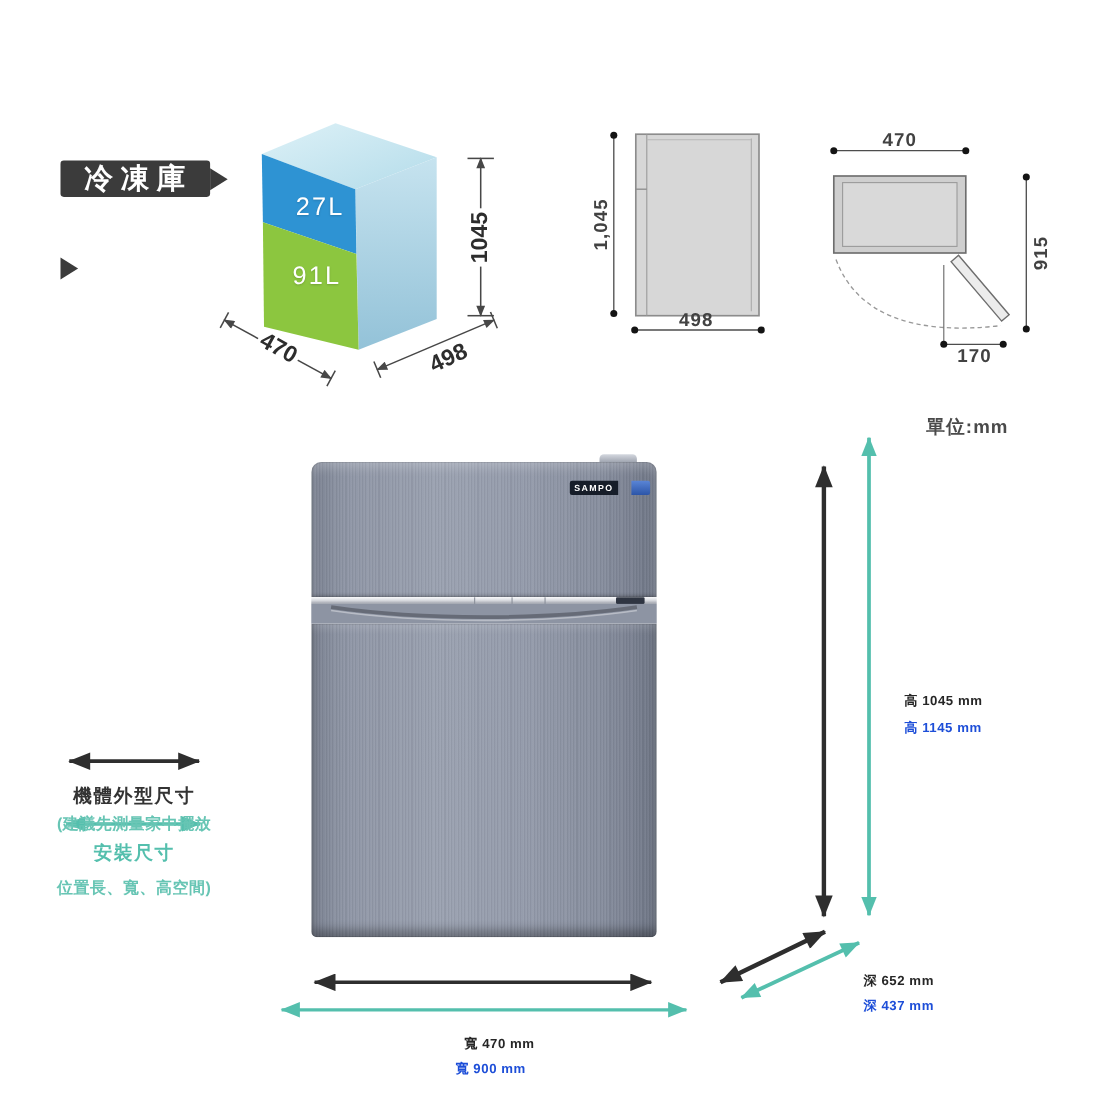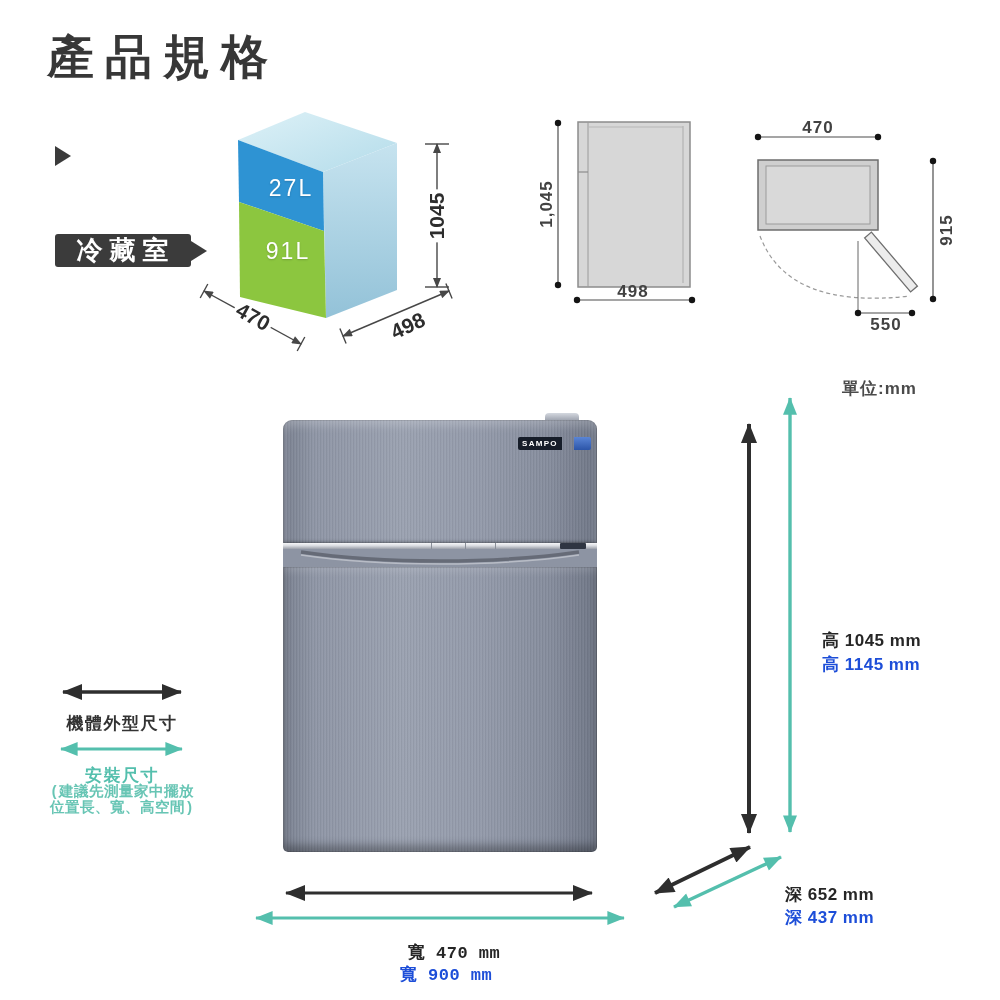--- a/index.html
+++ b/index.html
@@ -16,28 +16,28 @@
   .badge-arrow{width:0;height:0;border-top:10px solid transparent;border-bottom:10px solid transparent;
          border-left:16px solid #3b3b3b;}
 
   .vol{color:#fff;font-size:23px;font-weight:400;letter-spacing:2px;text-shadow:0 1px 2px rgba(0,0,0,.18);}
 
   .cr{position:absolute;transform-origin:center;white-space:nowrap;}
   .dim-box{font-size:21px;font-weight:700;color:#2d2d2d;background:#fff;padding:0 3px;line-height:1.05;}
   .dim-cad{font-size:17px;font-weight:600;color:#424242;letter-spacing:1px;line-height:1;}
   .unit-note{left:842px;top:344px;font-size:17px;font-weight:600;color:#4a4a4a;letter-spacing:1px;margin-top:33px;}
 
-  .meas{font-size:17px;font-weight:700;letter-spacing:.5px;white-space:nowrap;}
+  .meas{font-size:12px;font-weight:700;letter-spacing:.5px;white-space:nowrap;}
   .meas.black{color:#262626;}
   .meas.teal{color:#1d4ed8;}
 
   .legend-label{font-size:17px;font-weight:700;color:#333;letter-spacing:1.5px;}
   .legend-label.teal{color:#54bfad;}
   .legend-note{font-size:14.5px;font-weight:600;color:#67c5b4;letter-spacing:.5px;line-height:1.12;}
-  .tc{transform:translate(-50%,0);font-family:Liberation Mono, monospace;}
+  .tc{transform:translate(-50%,0);}
 
   
   .fridge{left:283px;top:420px;width:314px;height:432px;}
   .steel{
     background:
       repeating-linear-gradient(90deg, rgba(255,255,255,.05) 0 1px, rgba(0,0,0,.045) 1px 2px, rgba(255,255,255,.02) 2px 3px),
       linear-gradient(90deg,#79808f 0%,#8e95a5 10%,#9aa1b0 38%,#939aaa 62%,#858c9c 85%,#6e7585 100%);
   }
   .door-top{position:absolute;left:0;top:0;width:100%;height:123px;border-radius:9px 9px 0 0;
     box-shadow:inset 0 6px 9px rgba(255,255,255,.20), inset 0 -2px 3px rgba(0,0,0,.22), inset 0 0 0 1px rgba(0,0,0,.12);}
@@ -164,49 +164,48 @@
     </div>
     <div class="handleband steel">
       <svg width="314" height="18">
         <path d="M 18 3 C 100 15, 214 15, 296 3" stroke="#666b77" stroke-width="3.5" fill="none"></path>
         <path d="M 18 6 C 100 18, 214 18, 296 6" stroke="rgba(255,255,255,.38)" stroke-width="1.5" fill="none"></path>
       </svg>
     </div>
     <div class="door-bottom steel"></div>
   </div>
 
-  <div class="abs page-title">產品規格</div>
 
   <div class="abs" style="left:55px;top:146px;display:flex;align-items:center;">
+    <div class="badge">冷凍庫</div>
     <div class="badge-arrow"></div>
   </div>
   <div class="abs" style="left:55px;top:234px;display:flex;align-items:center;">
-    <div class="badge">冷藏室</div>
     <div class="badge-arrow"></div>
   </div>
 
   <div class="cr vol" style="left:291px;top:188px;transform:translate(-50%,-50%);">27L</div>
   <div class="cr vol" style="left:288px;top:251px;transform:translate(-50%,-50%);">91L</div>
 
   <div class="cr dim-box" style="left:253px;top:317px;transform:translate(-50%,-50%) rotate(29deg);">470</div>
   <div class="cr dim-box" style="left:408px;top:326px;transform:translate(-50%,-50%) rotate(-25deg);">498</div>
   <div class="cr dim-box" style="left:437px;top:216px;transform:translate(-50%,-50%) rotate(-90deg);">1045</div>
 
   <div class="cr dim-cad" style="left:546px;top:204px;transform:translate(-50%,-50%) rotate(-90deg);">1,045</div>
   <div class="cr dim-cad" style="left:633px;top:291px;transform:translate(-50%,-50%);">498</div>
 
   <div class="cr dim-cad" style="left:818px;top:127px;transform:translate(-50%,-50%);">470</div>
   <div class="cr dim-cad" style="left:946px;top:230px;transform:translate(-50%,-50%) rotate(-90deg);">915</div>
-  <div class="cr dim-cad" style="left:886px;top:324px;transform:translate(-50%,-50%);">550</div>
+  <div class="cr dim-cad" style="left:886px;top:324px;transform:translate(-50%,-50%);">170</div>
 
   <div class="abs unit-note">單位:mm</div>
 
   <div class="abs legend-label tc" style="left:122px;top:712px;">機體外型尺寸</div>
   <div class="abs legend-label teal tc" style="left:122px;top:764px;">安裝尺寸</div>
-  <div class="abs legend-note tc" style="left:122px;top:784px;">(建議先測量家中擺放</div>
+  <div class="abs legend-note tc" style="left:122px;top:742px;">(建議先測量家中擺放</div>
   <div class="abs legend-note tc" style="left:122px;top:800px;">位置長、寬、高空間)</div>
 
   <div class="abs meas black" style="left:822px;top:629px;">高 1045 mm</div>
   <div class="abs meas teal" style="left:822px;top:653px;">高 1145 mm</div>
   <div class="abs meas black" style="left:785px;top:883px;">深 652 mm</div>
   <div class="abs meas teal" style="left:785px;top:906px;">深 437 mm</div>
   <div class="abs meas black tc" style="left:454px;top:941px;">寬 470 mm</div>
   <div class="abs meas teal tc" style="left:446px;top:963px;">寬 900 mm</div>
 
 </div>

